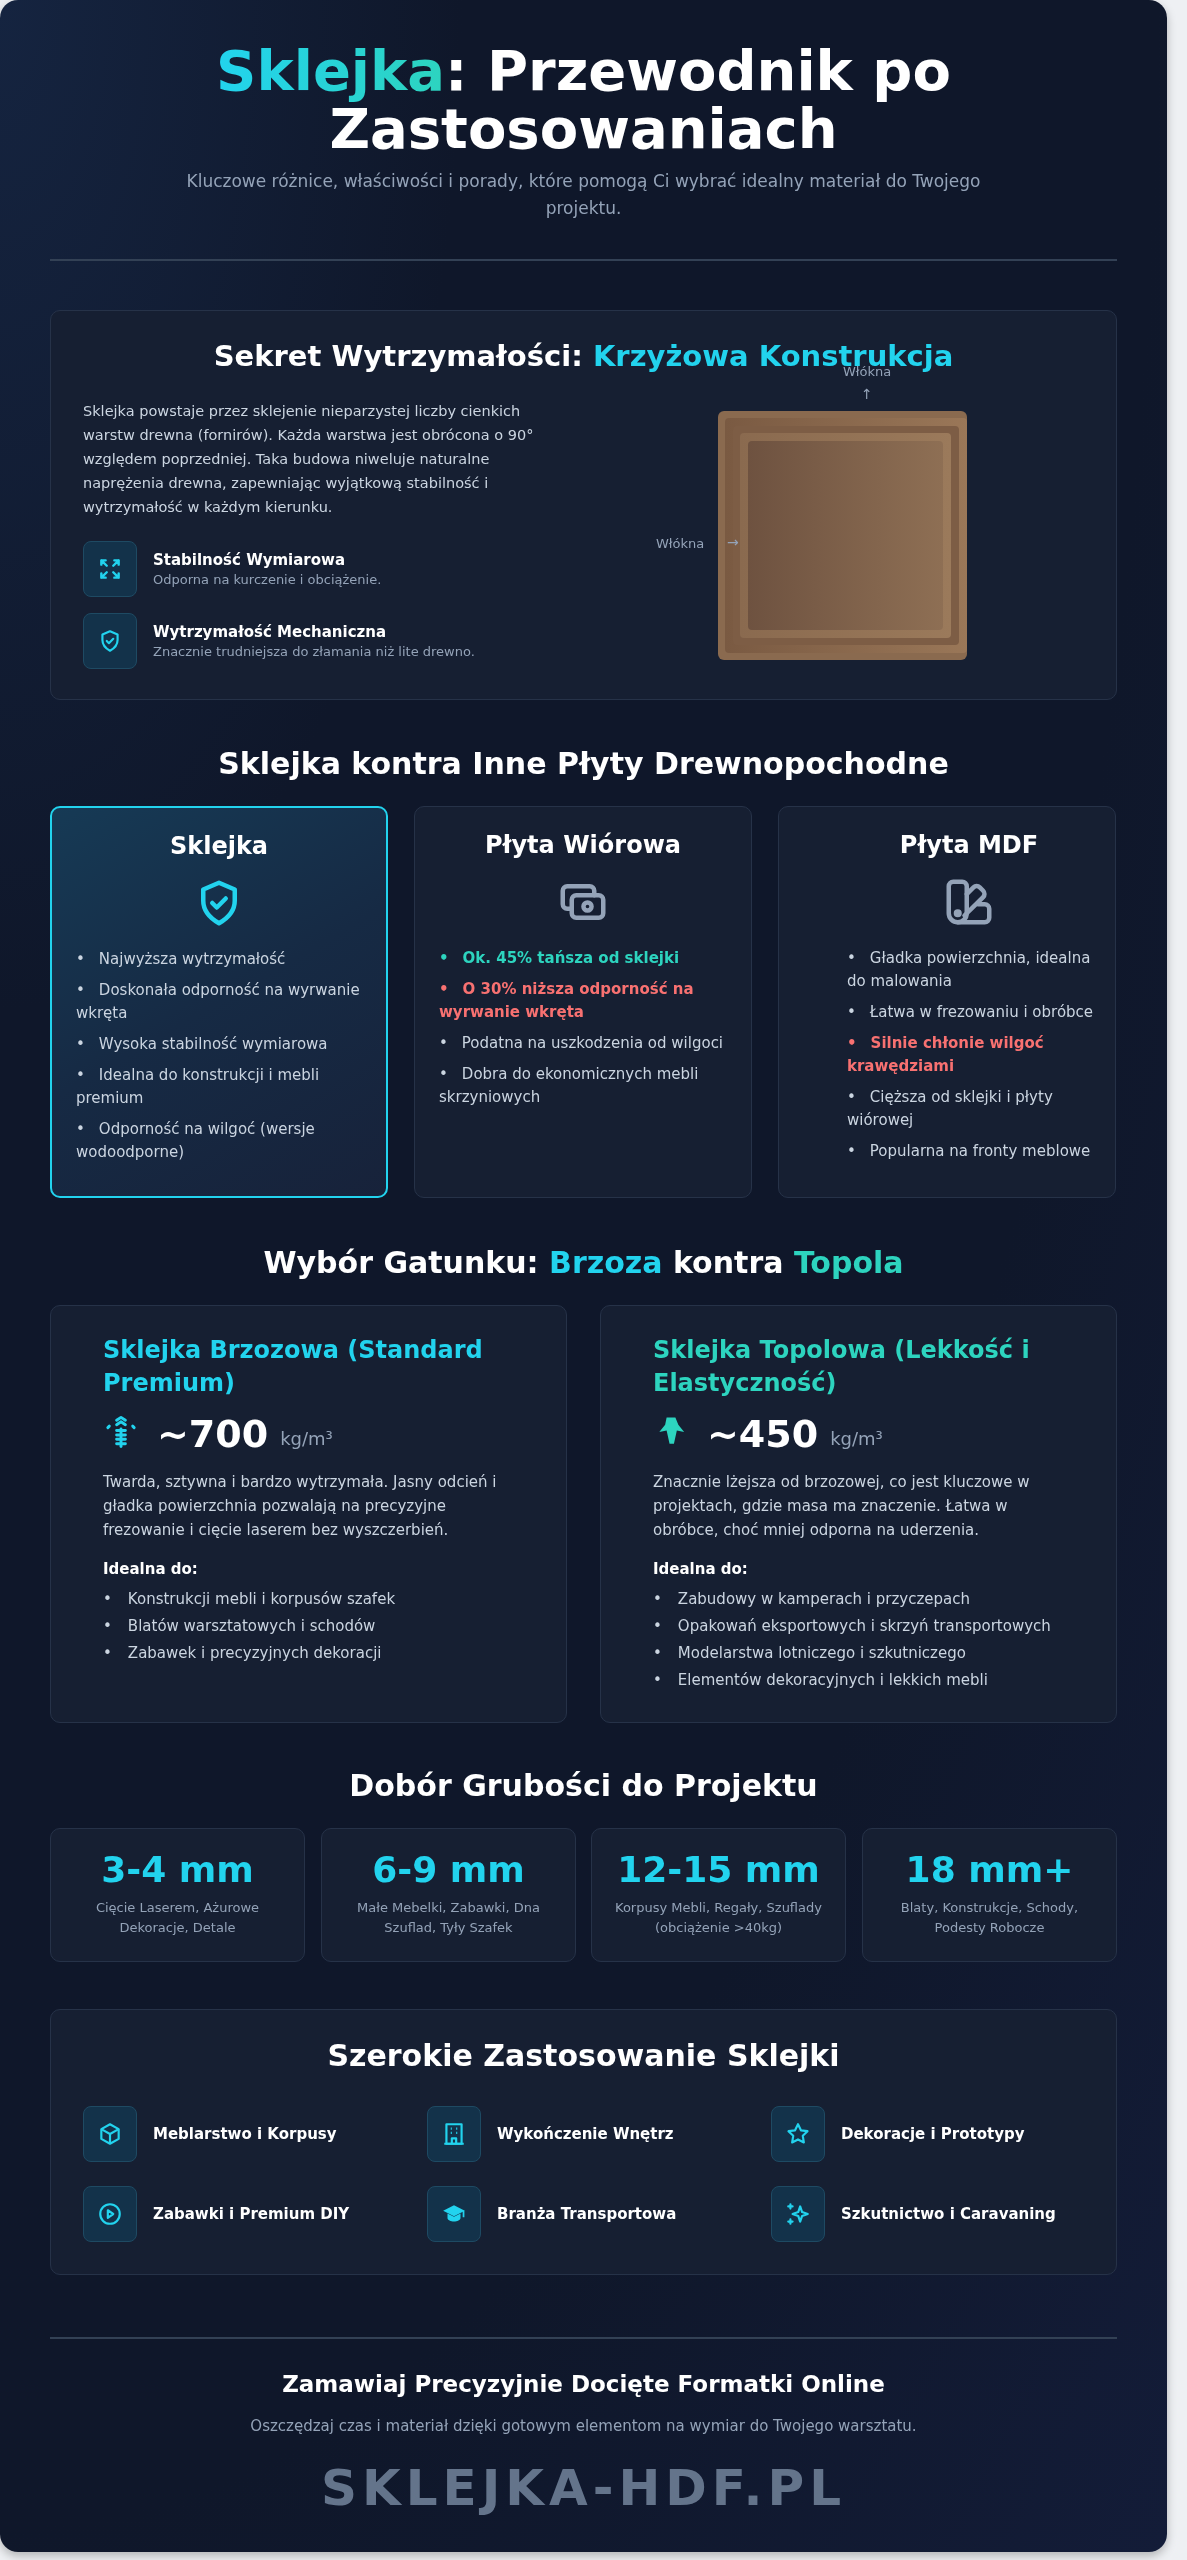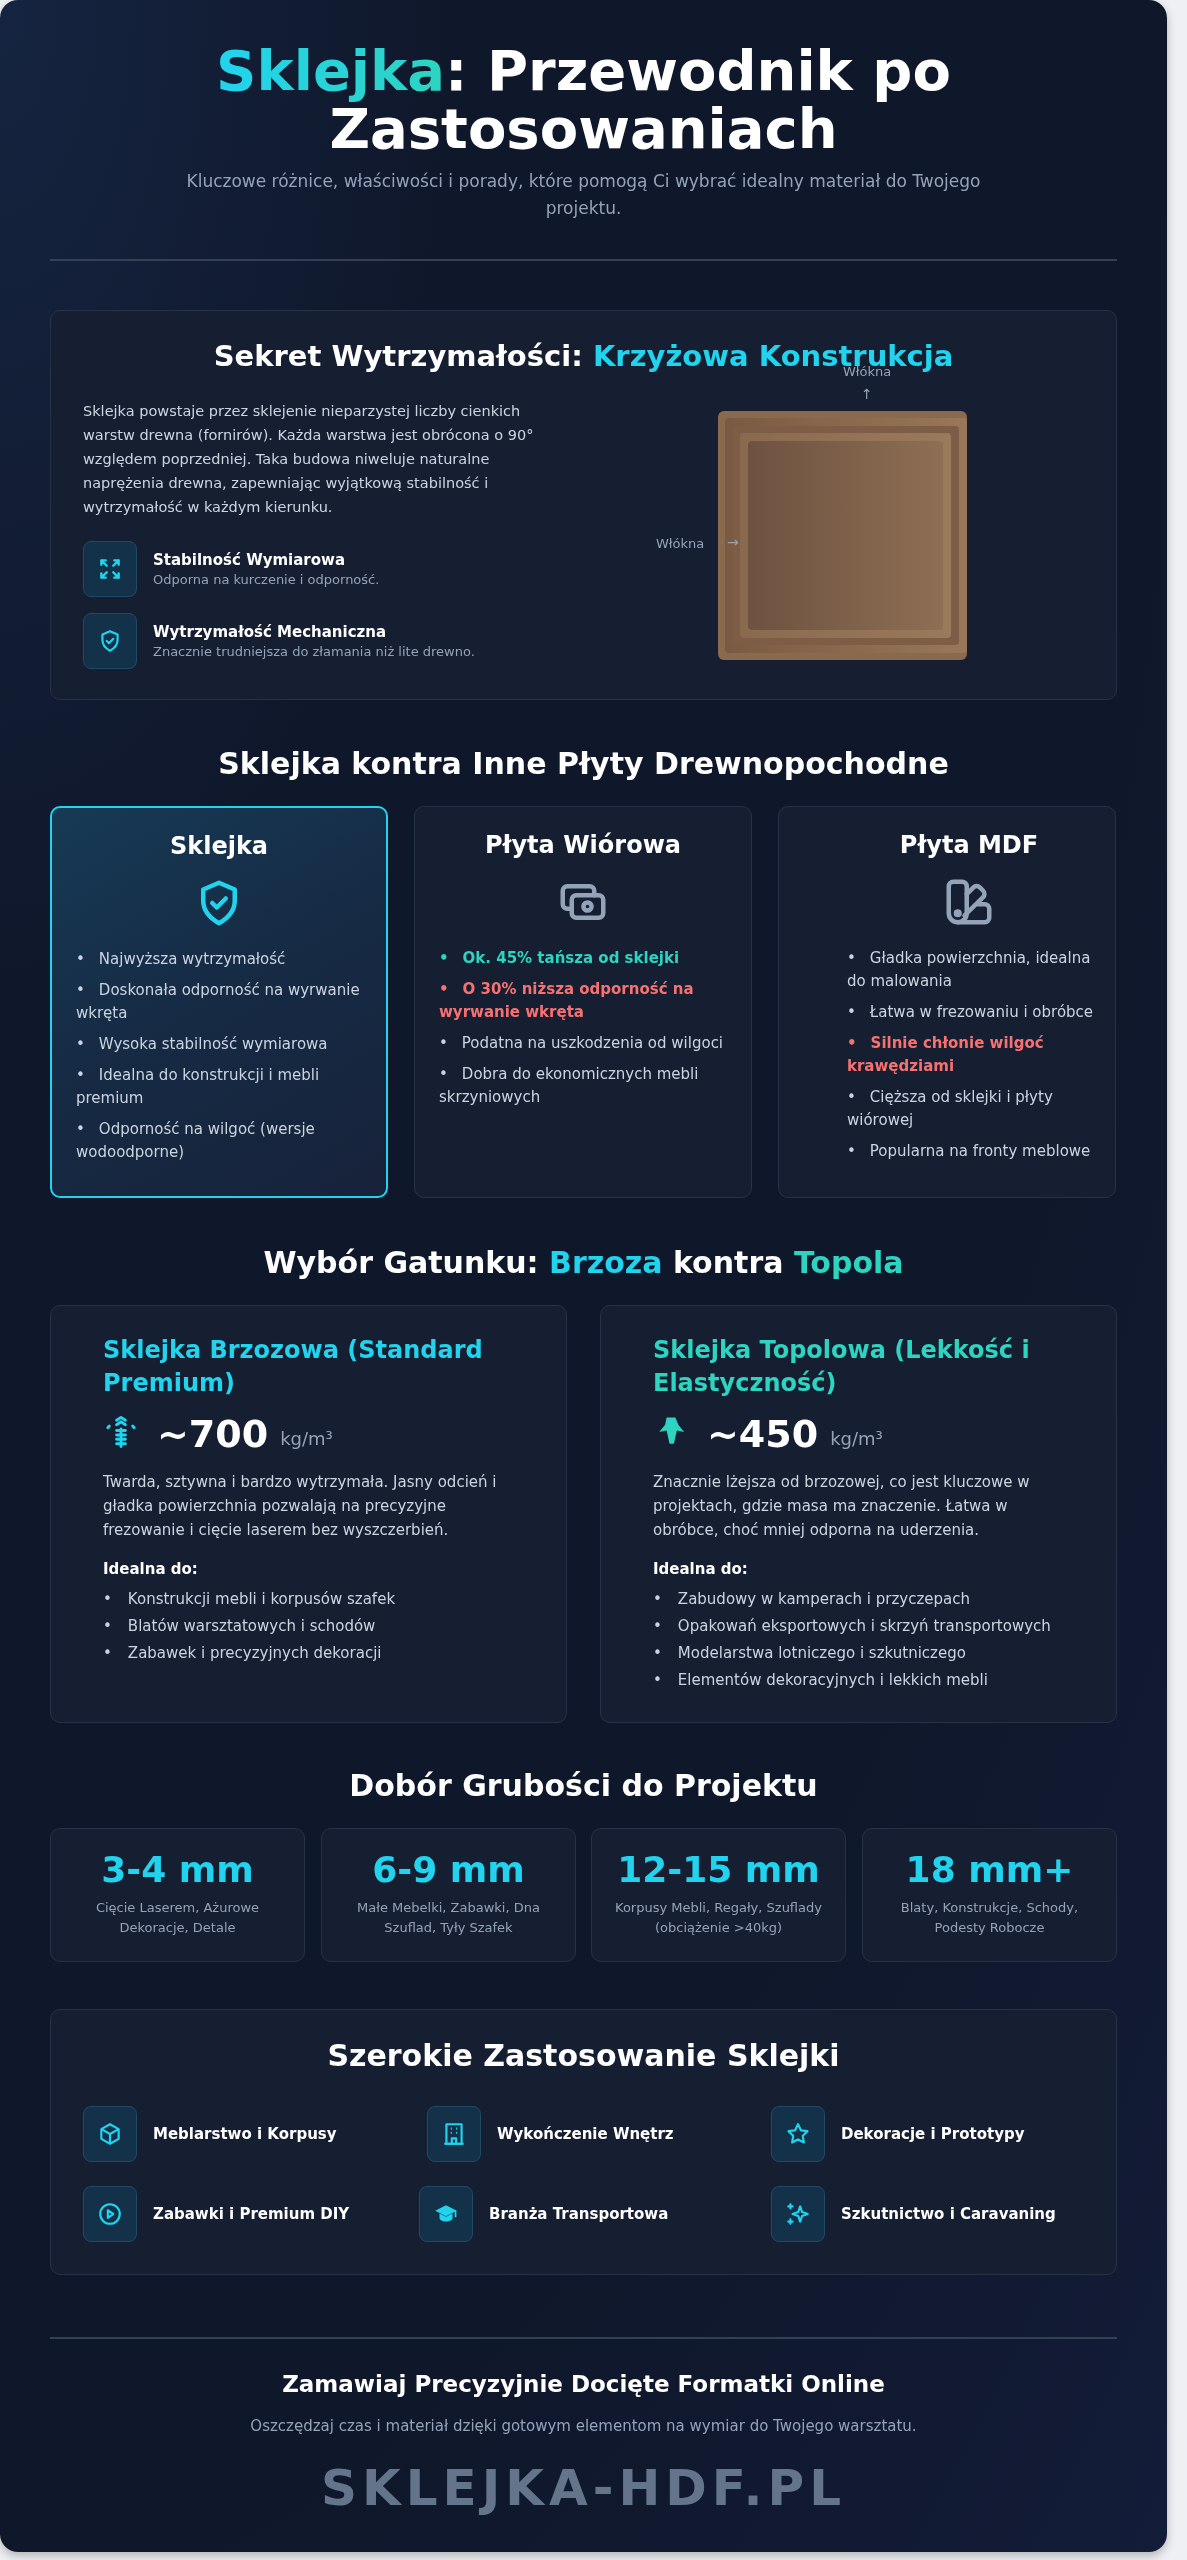--- a/index.html
+++ b/index.html
@@ -89,21 +89,21 @@
     <p class="s1-text">Sklejka powstaje przez sklejenie nieparzystej liczby cienkich warstw drewna (fornirów). Każda warstwa jest obrócona o 90° względem poprzedniej. Taka budowa niweluje naturalne naprężenia drewna, zapewniając wyjątkową stabilność i wytrzymałość w każdym kierunku.</p>
 
     <div class="feat" style="top:230px;">
       <div class="ibox">
         <svg width="26" height="26" viewBox="0 0 24 24" fill="none" stroke="#22d3ee" stroke-width="2.2" stroke-linecap="round" stroke-linejoin="round">
             <path d="M4 8V4h4M4 4l5 5M20 8V4h-4M20 4l-5 5M4 16v4h4M4 20l5-5M20 16v4h-4M20 20l-5-5"></path>
           </svg>
       </div>
       <div class="ftxt">
         <div class="ftitle">Stabilność Wymiarowa</div>
-        <div class="fdesc">Odporna na kurczenie i odporność.</div>
+        <div class="fdesc">Odporna na kurczenie i obciążenie.</div>
       </div>
     </div>
     <div class="feat" style="top:302px;">
       <div class="ibox">
         <svg width="26" height="26" viewBox="0 0 24 24" fill="none" stroke="#22d3ee" stroke-width="2" stroke-linecap="round" stroke-linejoin="round">
             <path d="M12 3l7 3v5c0 5-3.5 8-7 10-3.5-2-7-5-7-10V6l7-3z"></path>
             <path d="M9 12l2 2 4-4"></path>
           </svg>
       </div>
       <div class="ftxt">
@@ -274,21 +274,21 @@
     </div>
     <div class="app" style="left:32px; top:176px;">
       <div class="ibox">
         <svg width="26" height="26" viewBox="0 0 24 24" fill="none" stroke="#22d3ee" stroke-width="2" stroke-linejoin="round">
             <circle cx="12" cy="12" r="9"></circle>
             <path d="M10 8.5l5 3.5-5 3.5z"></path>
           </svg>
       </div>
       <span class="lbl">Zabawki i Premium DIY</span>
     </div>
-    <div class="app" style="left:368px; top:176px;">
+    <div class="app" style="left:376px; top:176px;">
       <div class="ibox">
         <svg width="26" height="26" viewBox="0 0 24 24" fill="#22d3ee">
             <path d="M12 4L2 9l10 5 10-5z"></path>
             <path d="M6 11.5V16c0 1.5 3 3 6 3s6-1.5 6-3v-4.5l-6 3z"></path>
             <rect x="20" y="9" width="1.6" height="6"></rect>
           </svg>
       </div>
       <span class="lbl">Branża Transportowa</span>
     </div>
     <div class="app" style="left:720px; top:176px;">

